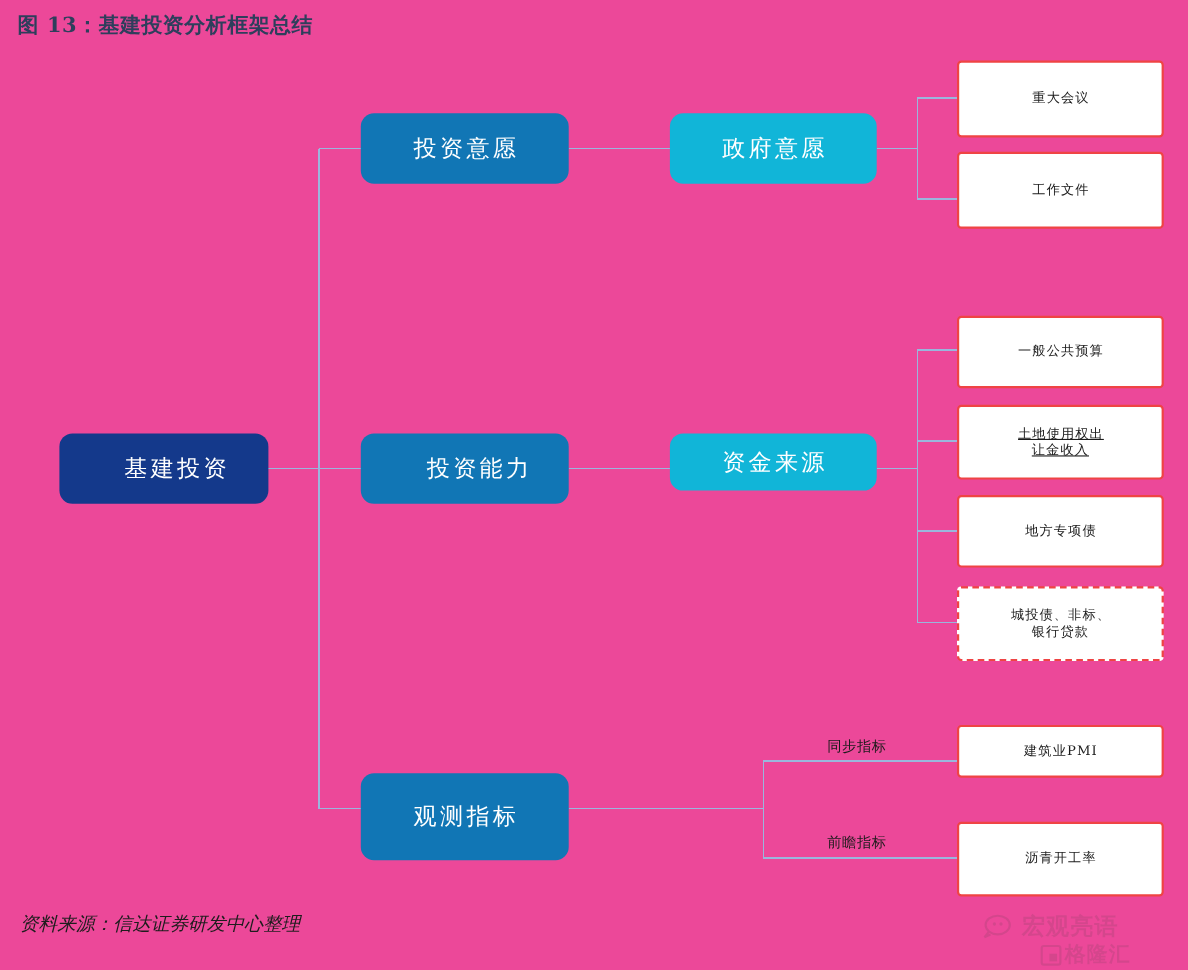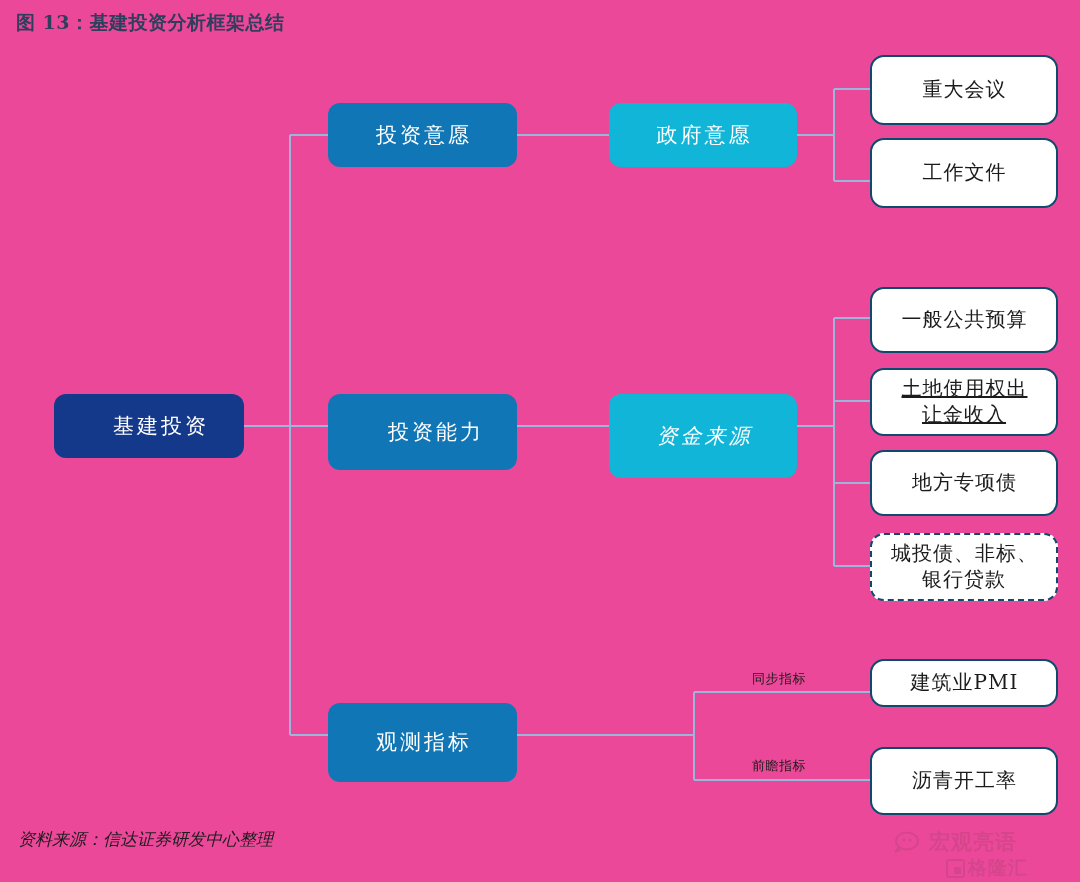--- a/index.html
+++ b/index.html
@@ -85,26 +85,26 @@
   .node-l3 {
     border-radius: 12px;
     background: #11b5d8;
     color: #ffffff;
     font-family: "DejaVu Serif", "Liberation Serif", serif;
     font-size: 21px;
     letter-spacing: 3px;
     text-indent: 3px;
   }
   .node-leaf {
-    border-radius: 14px;
+    border-radius: 4px;
     background: #ffffff;
-    border: 2px solid #0c4a6e;
+    border: 2px solid #ef4444;
     color: #1b1b1b;
     font-family: "DejaVu Serif", "Liberation Serif", serif;
-    font-size: 20px;
+    font-size: 12px;
     letter-spacing: 1px;
     text-indent: 1px;
   }
   .node-leaf.dashed {
     border-style: dashed;
     border-width: 2px;
   }
 
   
   .edge-label {
@@ -204,27 +204,27 @@
       <path d="M694,692 V780"></path>
       <path d="M694,692 H870"></path>
       <path d="M694,780 H870"></path>
     </g>
   </svg>
 
   <div class="node node-root" style="left:54px; top:394px; width:190px; height:64px;padding-left:21px;">基建投资</div>
 
   <div class="node node-l2" style="left:328px; top:103px; width:189px; height:64px;">投资意愿</div>
 
-  <div class="node node-l2" style="left:328px; top:394px; width:189px; height:76px;padding-left:24px;">投资能力</div>
+  <div class="node node-l2" style="left:328px; top:394px; width:189px; height:64px;padding-left:24px;">投资能力</div>
 
   <div class="node node-l2" style="left:328px; top:703px; width:189px; height:79px;">观测指标</div>
 
   <div class="node node-l3" style="left:609px; top:103px; width:188px; height:64px;">政府意愿</div>
 
-  <div class="node node-l3" style="left:609px; top:394px; width:188px; height:84px;font-style:italic;">资金来源</div>
+  <div class="node node-l3" style="left:609px; top:394px; width:188px; height:52px;">资金来源</div>
 
   <div class="node node-leaf" style="left:870px; top:55px; width:188px; height:70px;">重大会议</div>
 
   <div class="node node-leaf" style="left:870px; top:138px; width:188px; height:70px;">工作文件</div>
 
   <div class="node node-leaf" style="left:870px; top:287px; width:188px; height:66px;">一般公共预算</div>
 
   <div class="node node-leaf" style="left:870px; top:368px; width:188px; height:68px;text-decoration:underline;">土地使用权出
 让金收入</div>
 

